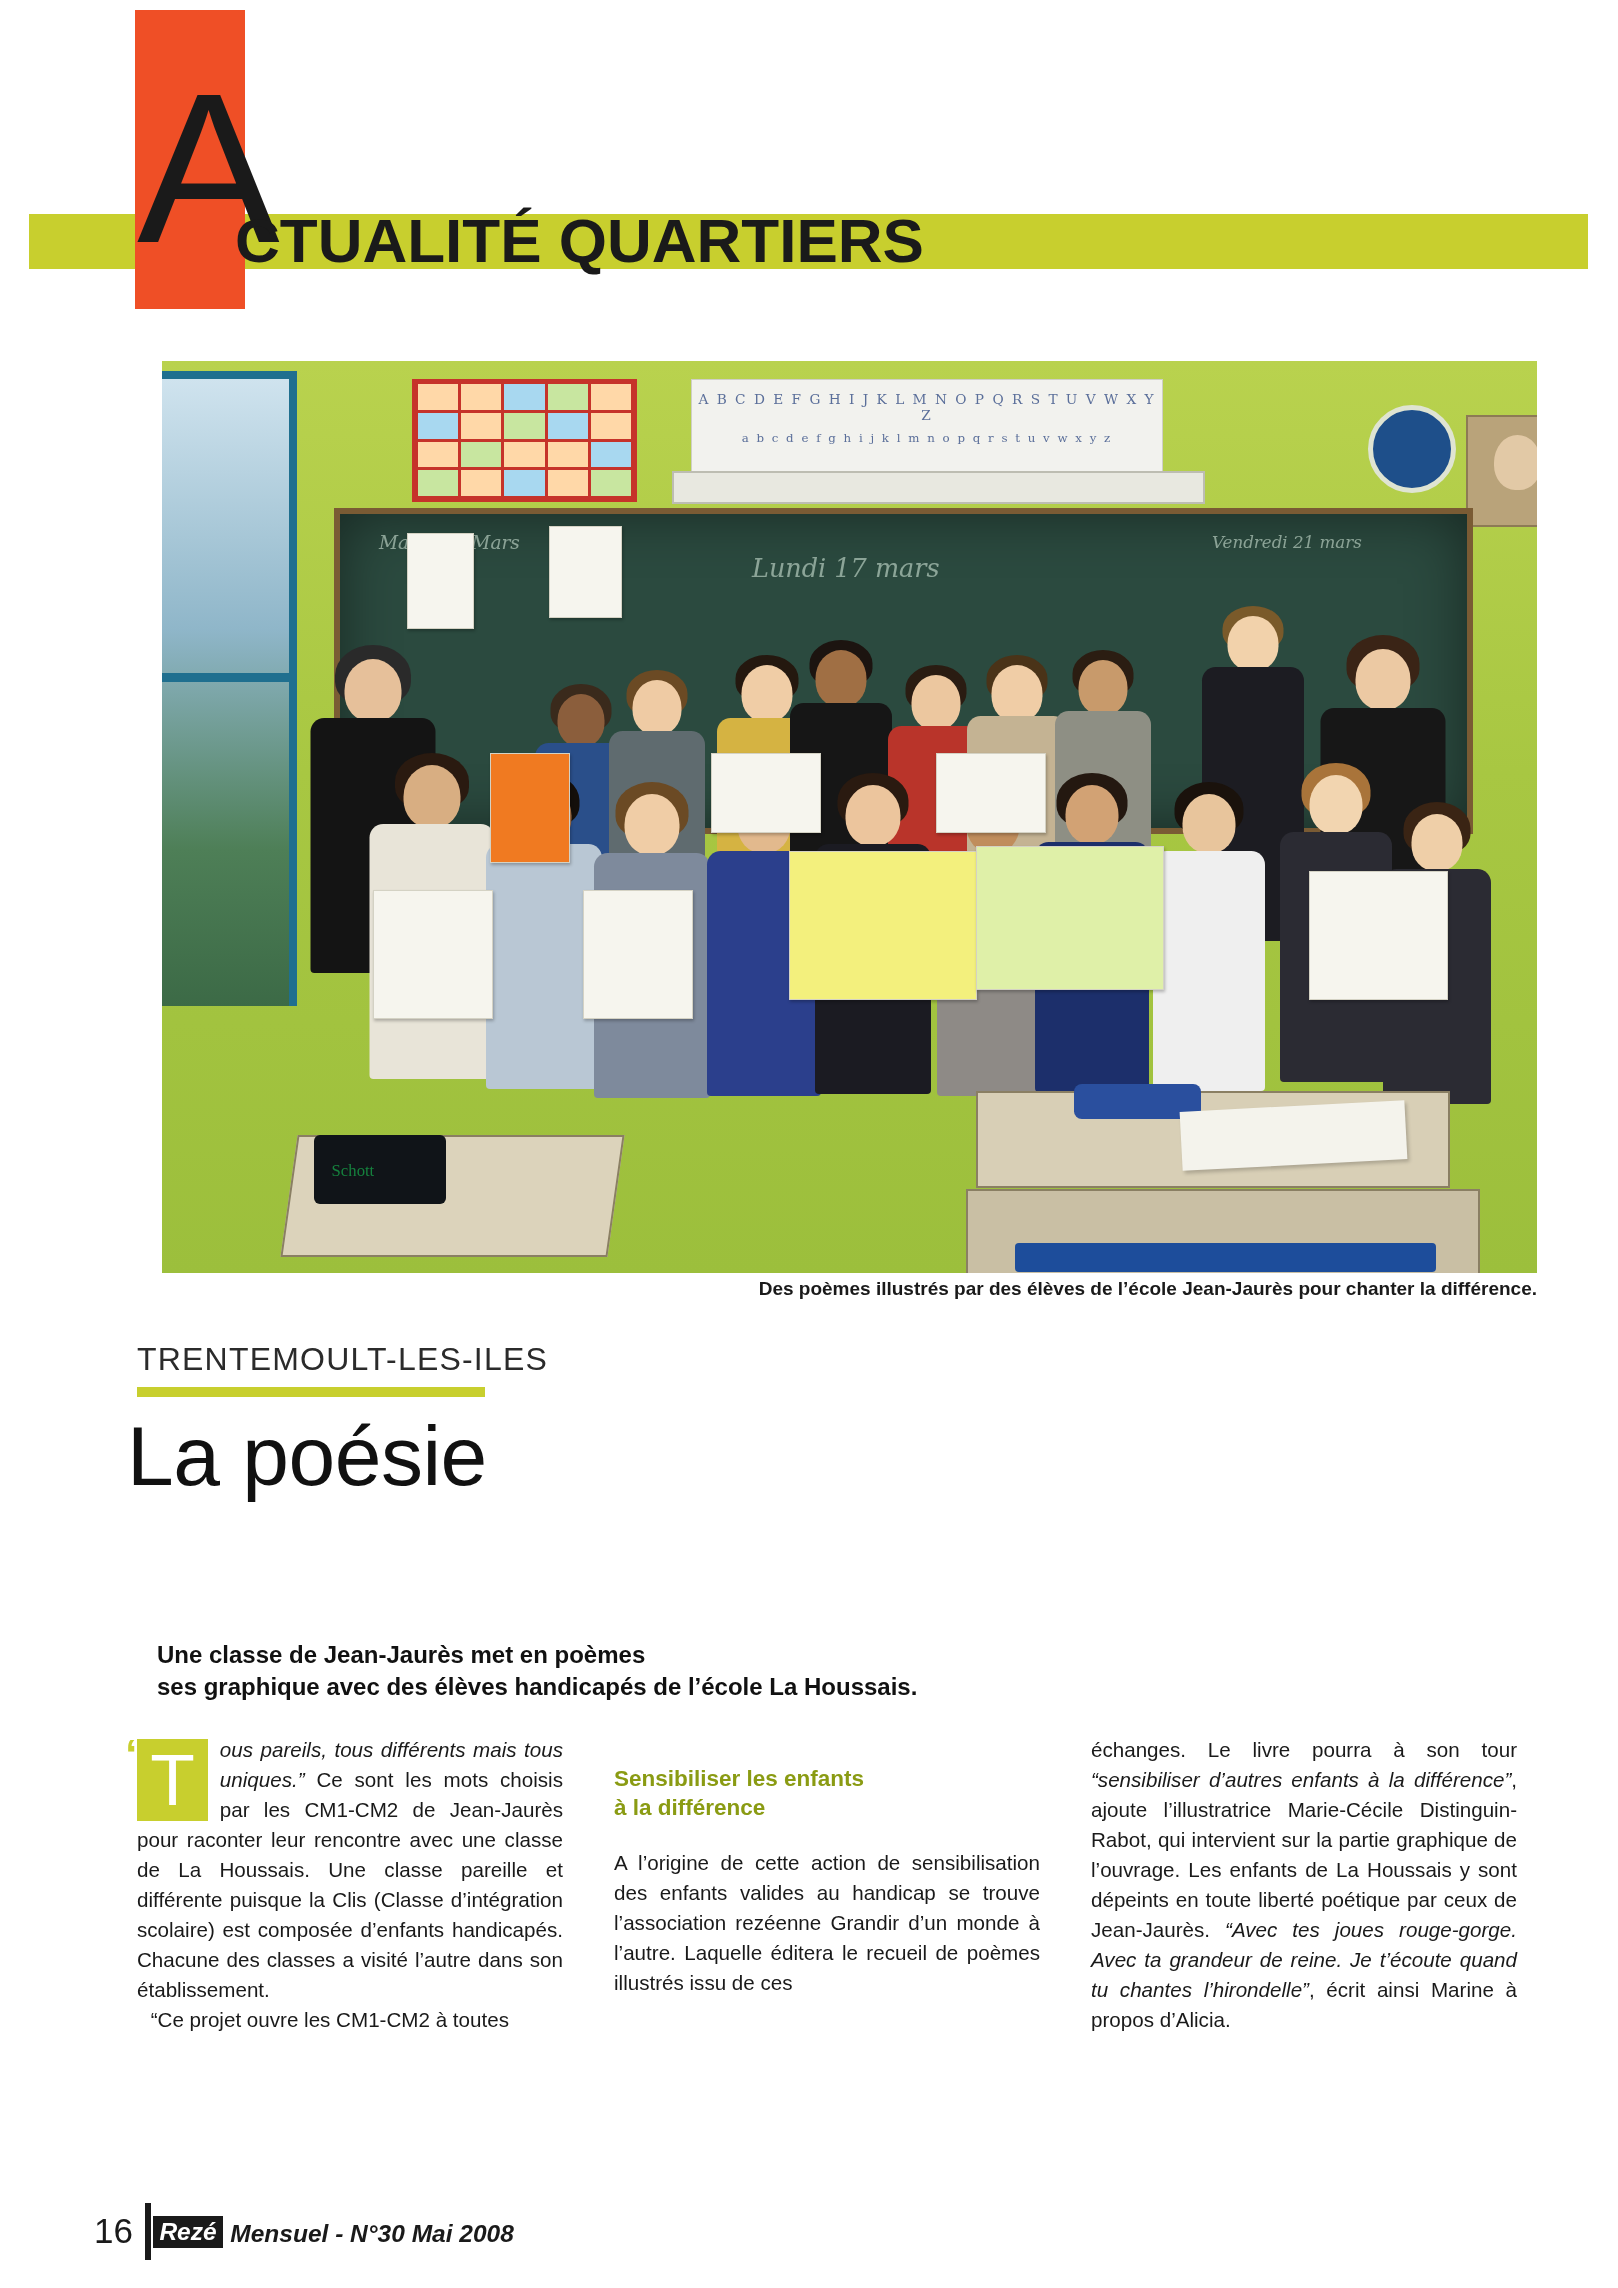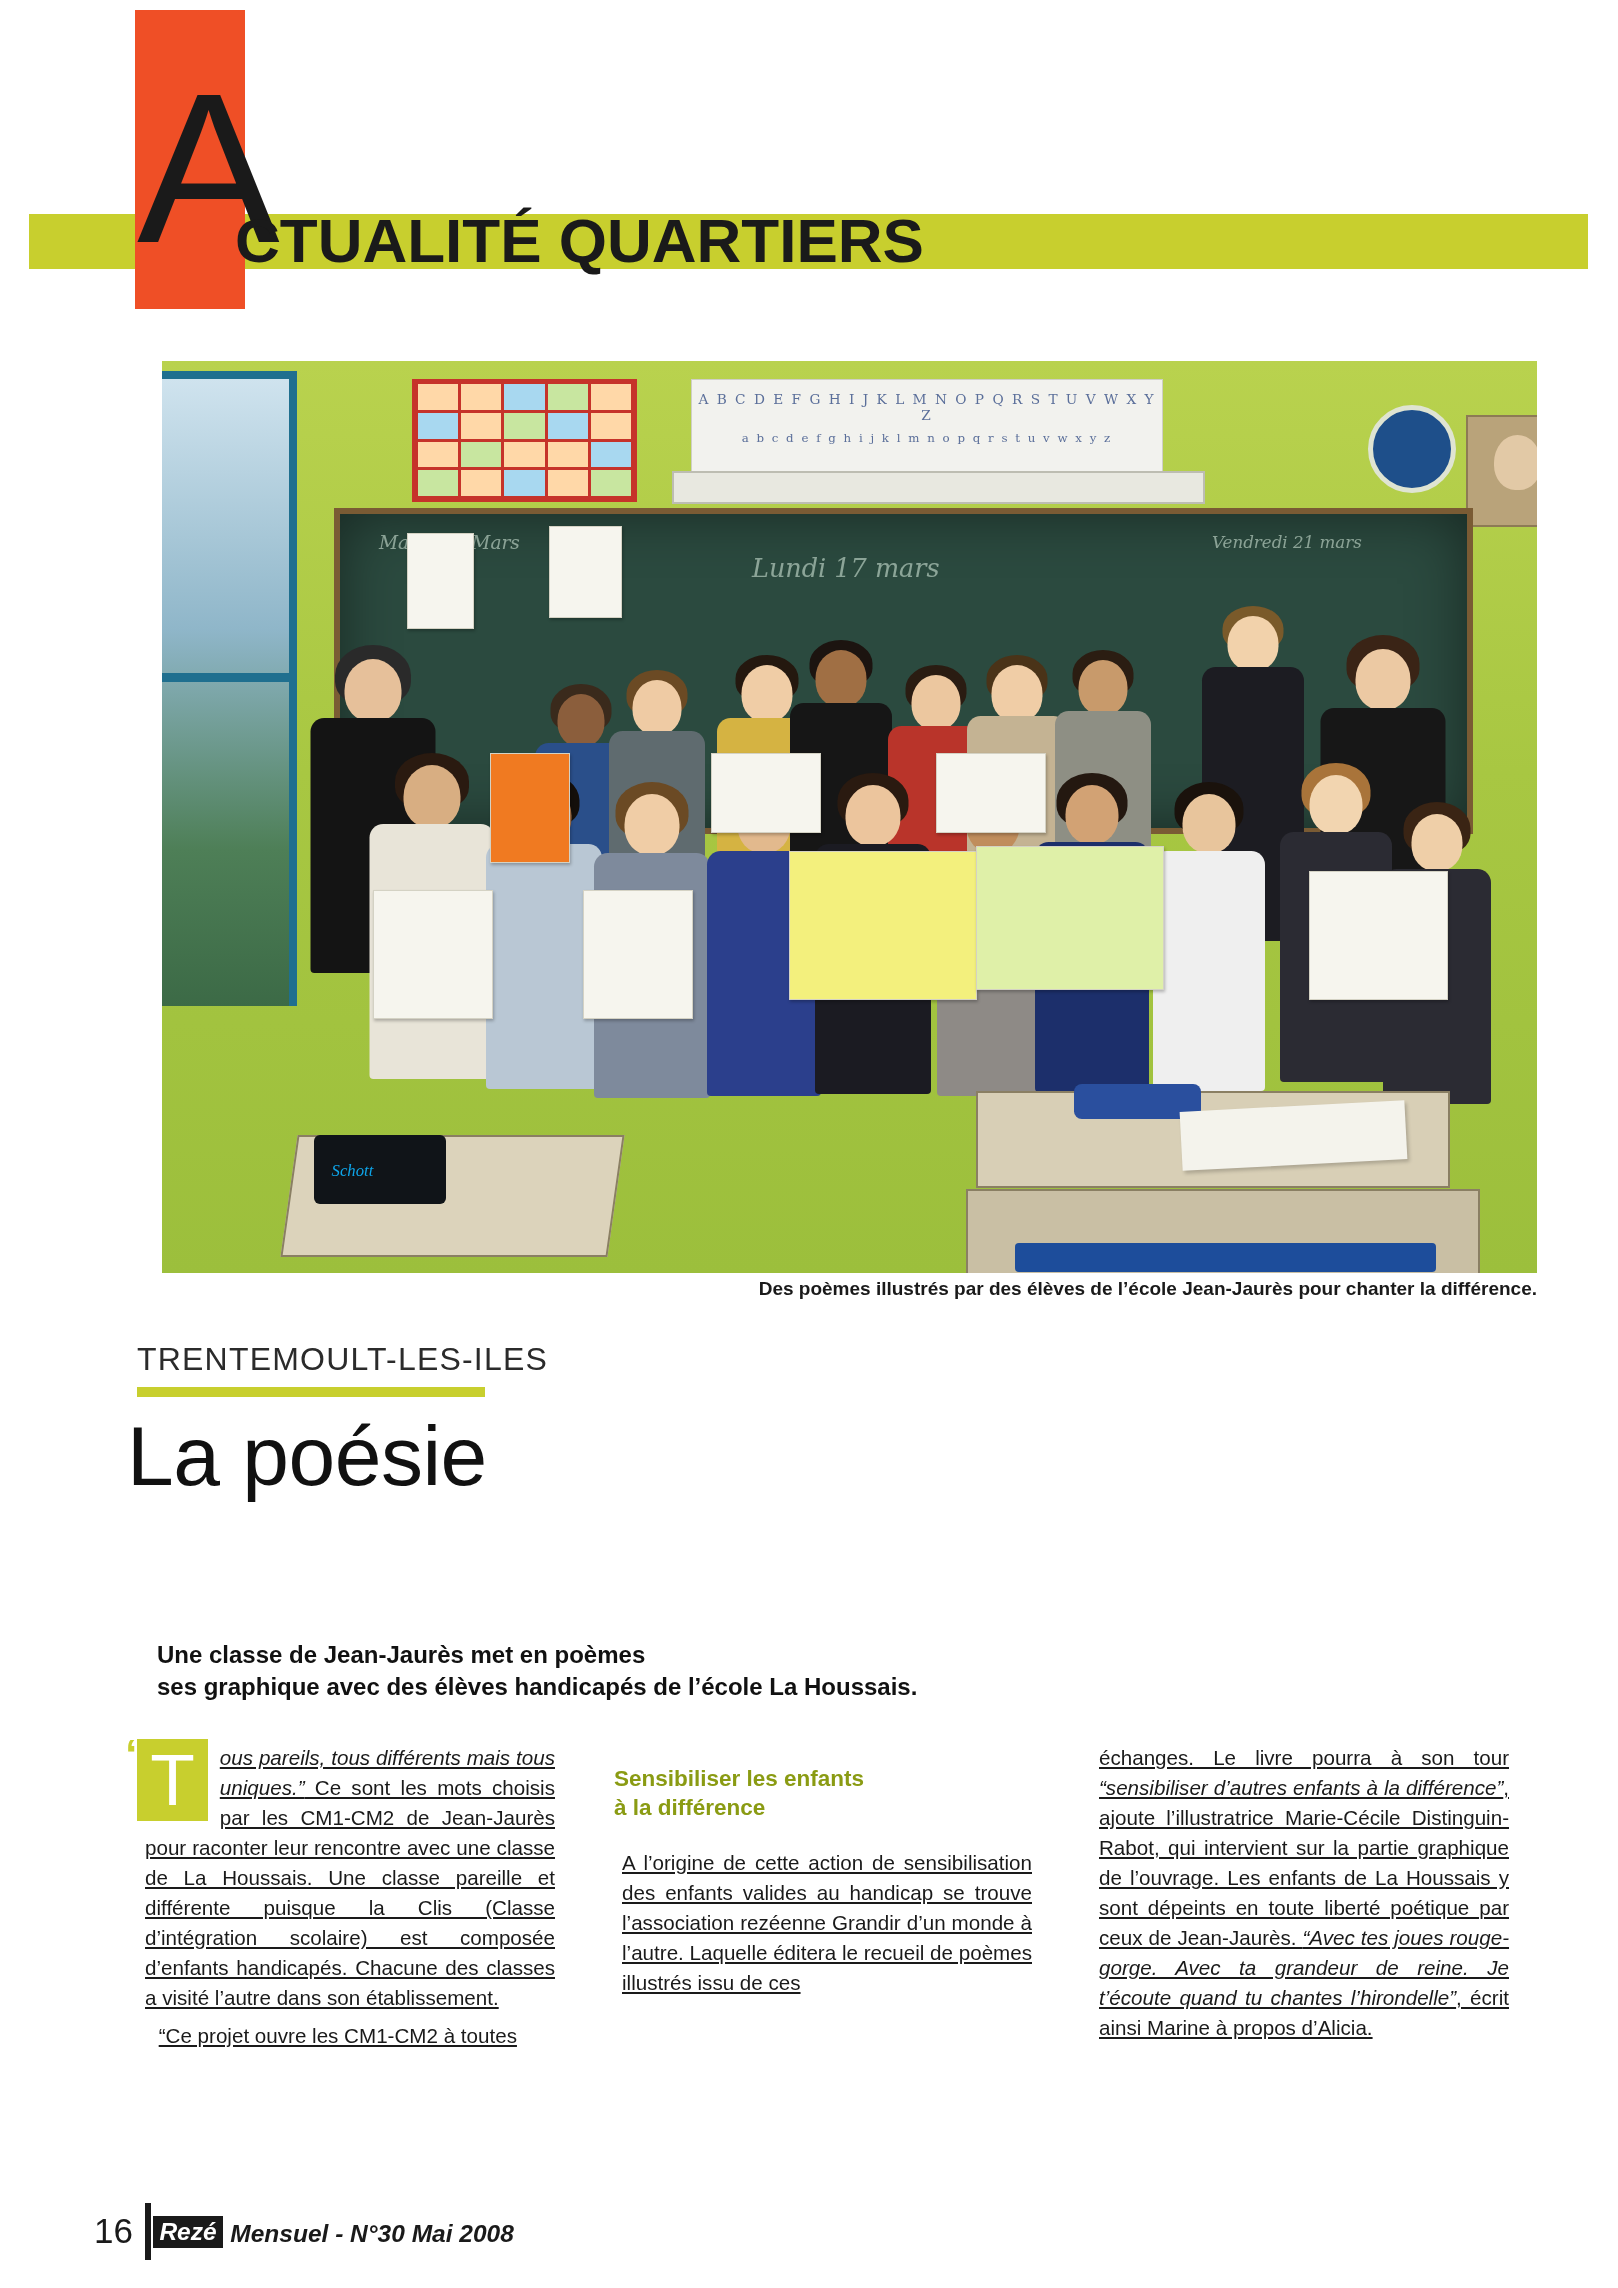--- a/index.html
+++ b/index.html
@@ -157,21 +157,21 @@
     position:absolute; left:1019px; top:745px; width:225px; height:59px; background:#f4f3ec; transform:rotate(-3deg);
     box-shadow:2px 2.9px 3.9px rgba(0,0,0,.2);
   }
   .pencilcase{
     position:absolute; left:912px; top:723px; width:127px; height:35px; background:#2a4f9e; border-radius:7.8px;
   }
   .bag{
     position:absolute; left:152px; top:774px; width:132px; height:69px; background:#101418; border-radius:5.9px;
   }
   .bag span{
-    position:absolute; left:17.6px; top:25.5px; color:#0ea5e9; font-size:16.7px; font-style:italic; font-family:"Liberation Serif",serif;
+    position:absolute; left:17.6px; top:25.5px; color:#15803d; font-size:16.7px; font-family:"Liberation Serif",serif;
   }
 
   
   .kid{ position:absolute; }
   .kid .head{
     position:absolute; left:50%; transform:translateX(-50%);
     border-radius:50% 50% 45% 45%;
   }
   .kid .hair{
     position:absolute; left:50%; transform:translateX(-50%);
@@ -247,21 +247,21 @@
     display: flex;
     gap: 51px;
   }
   .col {
     width: 426px;
     font-size: 20.6px;
     line-height: 30px;
     text-align: justify;
     color: #1a1a1a;
   }
-  .col p { margin: 8px; text-decoration: underline; }
+  .col p { margin: 0; }
   .col p + p { text-indent: 13.7px; }
   .dropcap-quote {
     position: absolute;
     left: 125px;
     top: 1733px;
     font-size: 43px;
     line-height: 43px;
     color: #c8cf2e;
     font-weight: bold;
   }

